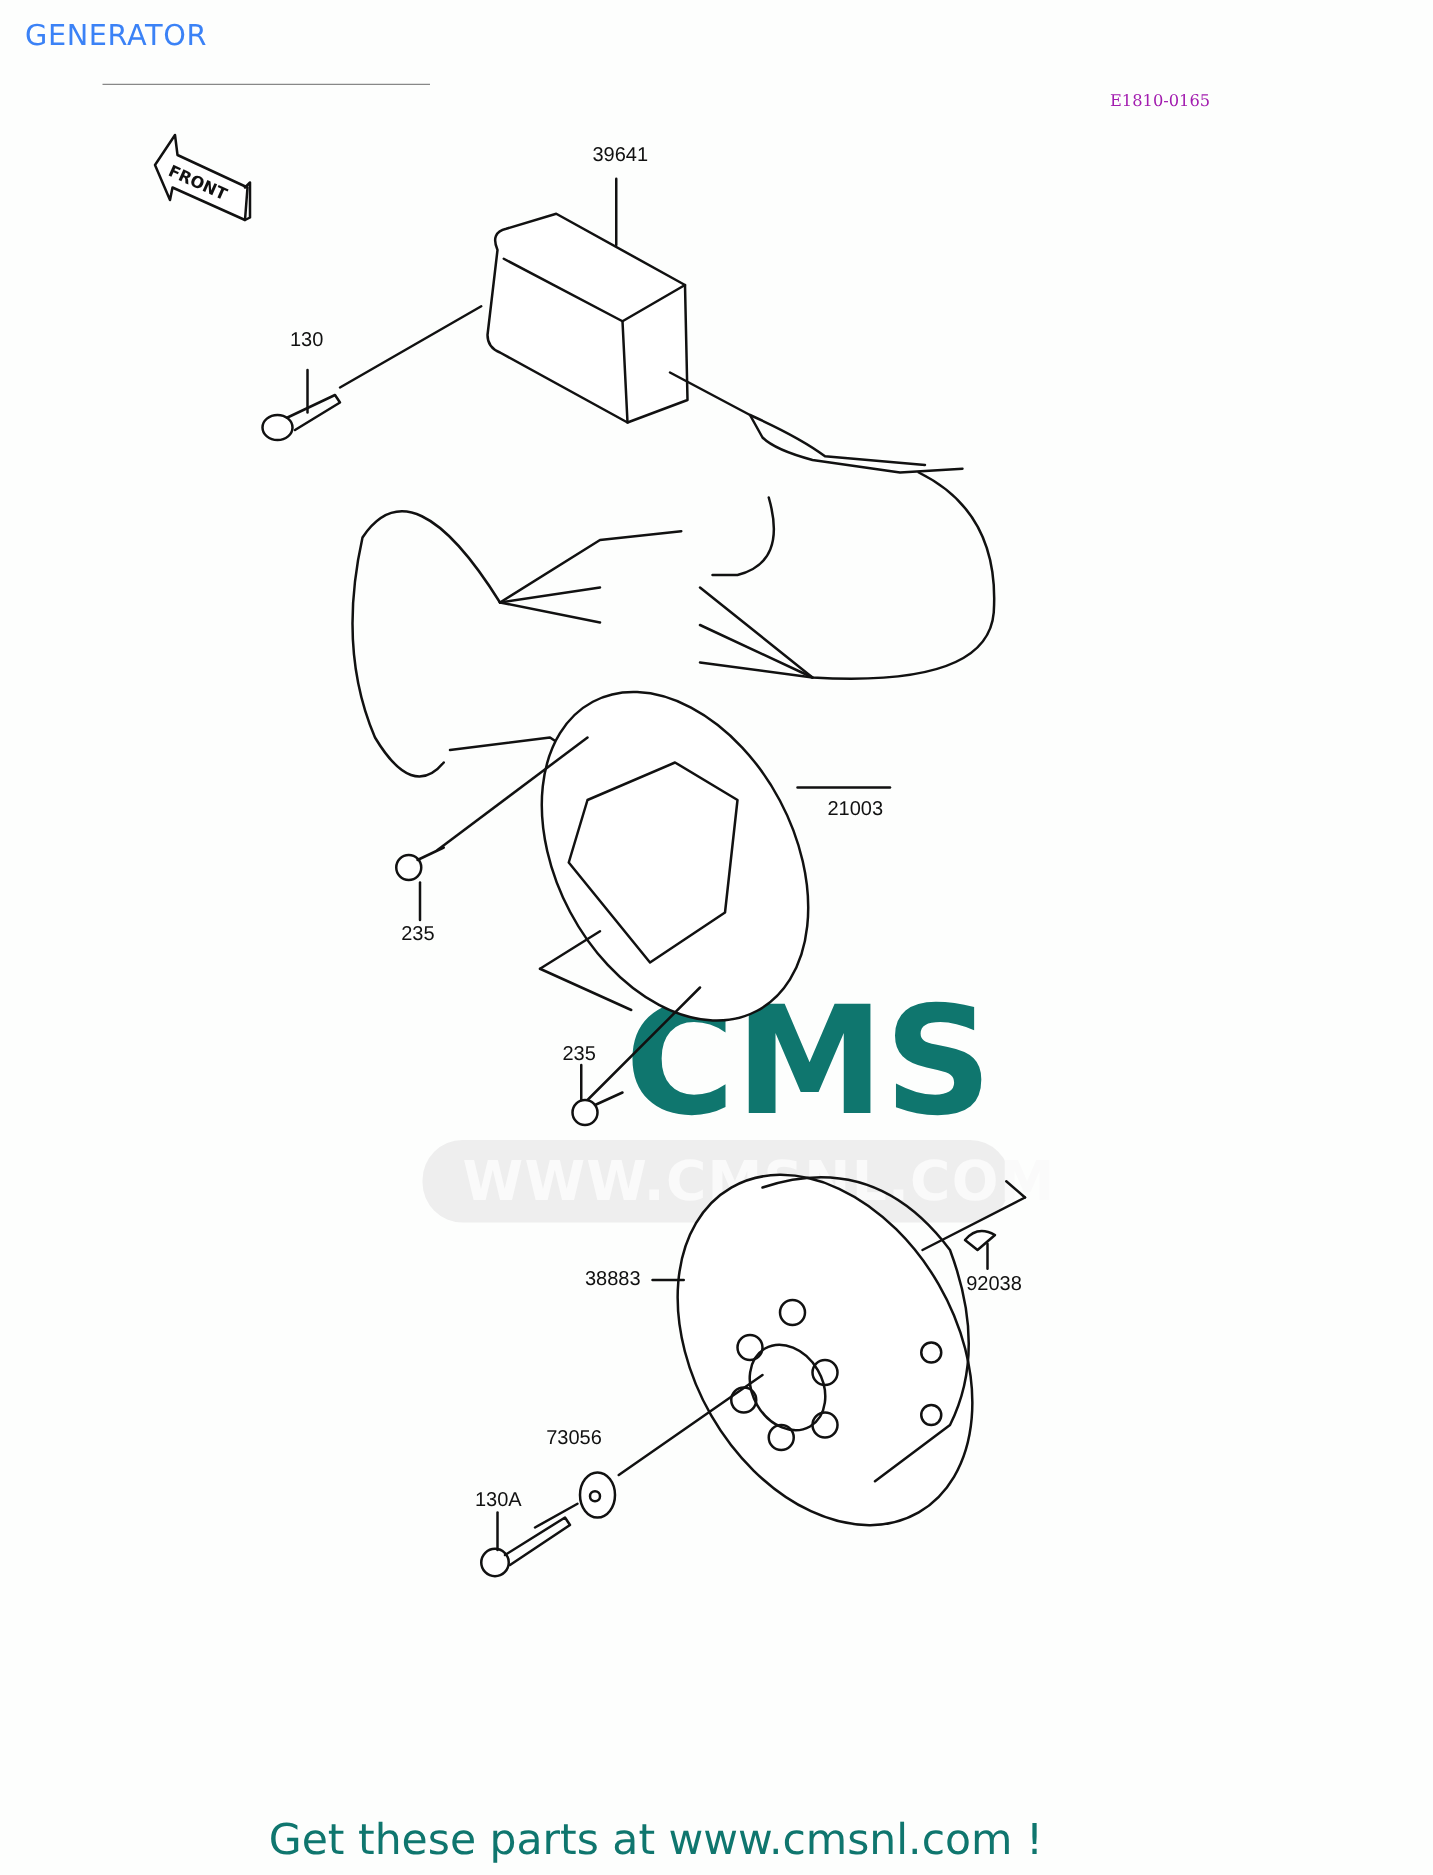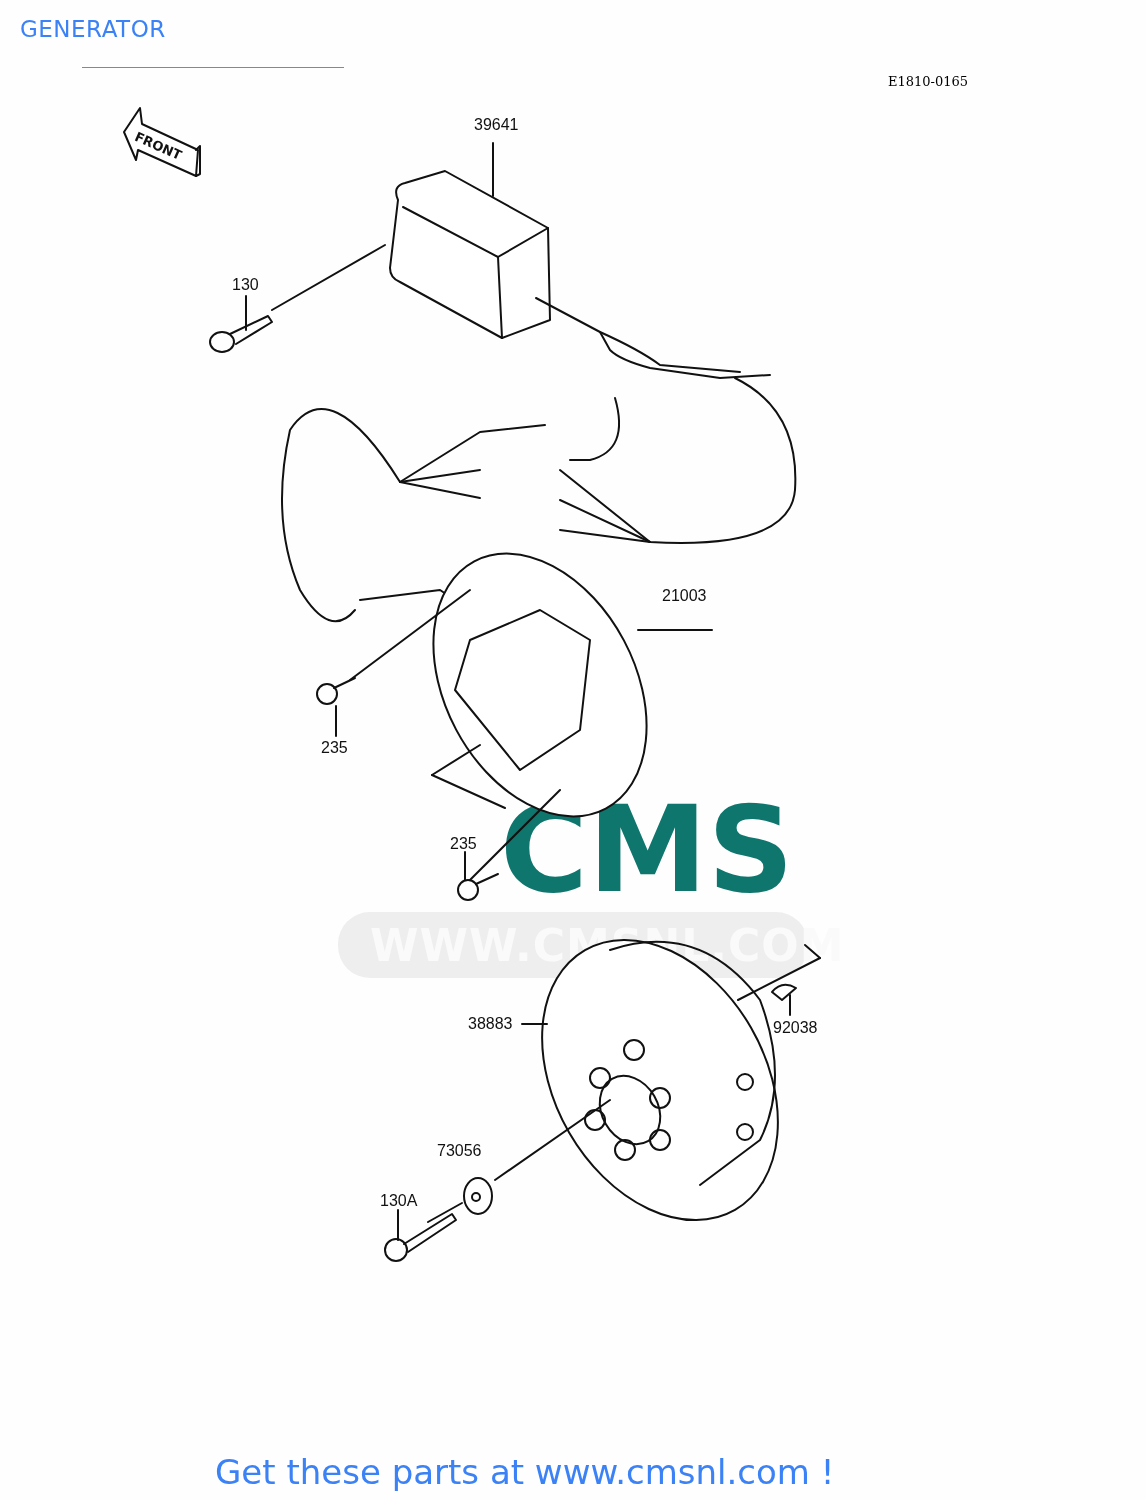--- a/index.html
+++ b/index.html
@@ -1,21 +1,21 @@
 <!DOCTYPE html>
 <html><head>
 <meta charset="utf-8">
 <style>
   html, body { margin:0; padding:0; background:#fdfefd; }
   body { width:1146px; height:1500px; position:relative; overflow:hidden; font-family:"DejaVu Sans", sans-serif; }
   .title { position:absolute; left:20px; top:16px; font-size:23px; color:#3b82f6; letter-spacing:0.5px; }
-  .ref { position:absolute; left:888px; top:74px; font-family:"DejaVu Serif", serif; font-size:13px; color:#000000; }
+  .ref { position:absolute; left:888px; top:74px; font-family:"DejaVu Serif", serif; font-size:13px; color:#a21caf; }
   .topline { position:absolute; left:82px; top:67px; width:262px; height:1px; background:#888; }
   .label { position:absolute; font-family:"Liberation Sans", sans-serif; font-size:16px; color:#111; }
-  .footer { position:absolute; left:215px; top:1452px; font-size:34px; color:#3b82f6; font-family:"DejaVu Sans", sans-serif; }
+  .footer { position:absolute; left:215px; top:1452px; font-size:34px; color:#0f766e; font-family:"DejaVu Sans", sans-serif; }
   svg.art { position:absolute; left:0; top:0; }
   .wm { position:absolute; left:338px; top:912px; width:470px; height:66px; border-radius:32px; background:#eeeeee; }
   .wm-text { position:absolute; left:370px; top:920px; font-size:44px; font-weight:bold; color:#fafafa; font-family:"DejaVu Sans", sans-serif; letter-spacing:1px; }
   .wm-cms { position:absolute; left:500px; top:780px; font-size:120px; font-weight:bold; color:#0f766e; font-family:"DejaVu Sans", sans-serif; }
 </style>
 </head>
 <body>
 
 <div class="title">GENERATOR</div>
 <div class="topline"></div>
@@ -114,22 +114,22 @@
     <g>
       <ellipse cx="396" cy="1250" rx="11" ry="11" fill="#fff"></ellipse>
       <path d="M404 1244 L452 1214 L456 1220 L408 1252"></path>
       <line x1="398" y1="1210" x2="398" y2="1240"></line>
     </g>
   </g>
   <text x="135" y="150" font-family="DejaVu Sans, sans-serif" font-size="13" font-weight="bold" fill="#111" transform="rotate(24 158 142)">FRONT</text>
 </svg>
 
 <div class="label" style="left:474px;top:116px;">39641</div>
-<div class="label" style="left:232px;top:276px;">130</div>
-<div class="label" style="left:662px;top:587px;">21003</div>
+<div class="label" style="left:232px;top:264px;">130</div>
+<div class="label" style="left:662px;top:639px;">21003</div>
 <div class="label" style="left:321px;top:739px;">235</div>
 <div class="label" style="left:450px;top:835px;">235</div>
 <div class="label" style="left:468px;top:1015px;">38883</div>
 <div class="label" style="left:773px;top:1019px;">92038</div>
 <div class="label" style="left:437px;top:1142px;">73056</div>
 <div class="label" style="left:380px;top:1192px;">130A</div>
 
 <div class="footer">Get these parts at www.cmsnl.com !</div>
 
 </body></html>

